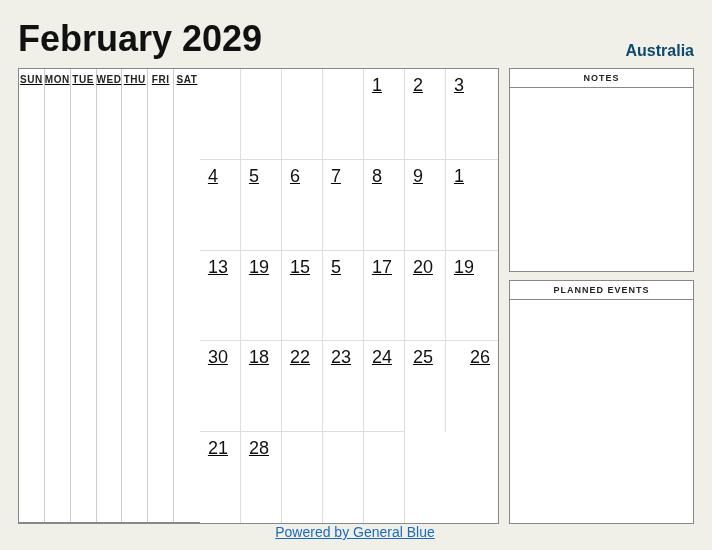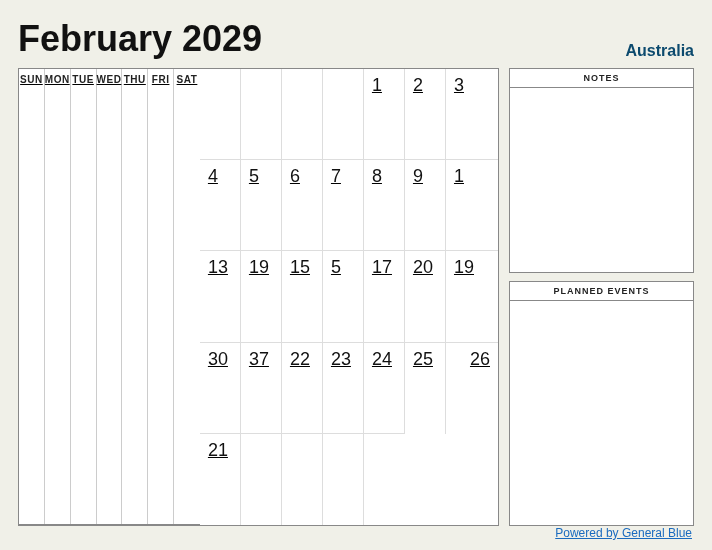--- a/index.html
+++ b/index.html
@@ -119,22 +119,22 @@
     .sidebar-box-content {
       flex: 1;
     }
     .planned-events-box {
       flex: 1.2;
     }
     .notes-box {
       flex: 1;
     }
     .powered-by {
-      text-align: right;
-      font-size: 12px;
+      text-align: center;
+      font-size: 14px;
       margin-top: 0;
       padding-right: 2px;
     }
     .powered-by a {
       color: #1a6bbf;
       text-decoration: underline;
     }
   </style>
 </head>
 <body>
@@ -211,39 +211,42 @@
           <div class="calendar-cell">
             <span class="day-number">20</span>
           </div>
           <div class="calendar-cell">
             <span class="day-number">19</span>
           </div>
           <div class="calendar-cell">
             <span class="day-number">30</span>
           </div>
           <div class="calendar-cell">
-            <span class="day-number">37</span>
+            <span class="day-number">18</span>
           </div>
           <div class="calendar-cell">
             <span class="day-number">22</span>
           </div>
           <div class="calendar-cell">
             <span class="day-number">23</span>
           </div>
           <div class="calendar-cell">
             <span class="day-number">24</span>
           </div>
           <div class="calendar-cell" style="border-bottom: none; text-align: center;">
             <span class="day-number">25</span>
           </div>
           <div class="calendar-cell" style="border-bottom: none; margin-left: 16px;">
             <span class="day-number">26</span>
           </div>
           <div class="calendar-cell" style="border-bottom: none;">
             <span class="day-number">21</span>
+          </div>
+          <div class="calendar-cell" style="border-bottom: none;">
+            <span class="day-number">28</span>
           </div>
           <div class="calendar-cell empty" style="border-bottom: none;"></div>
           <div class="calendar-cell empty" style="border-bottom: none;"></div>
           <div class="calendar-cell empty" style="border-bottom: none;"></div>
         </div>
     </div>
 
     <div class="sidebar">
       <div class="sidebar-box notes-box">
         <div class="sidebar-box-title">NOTES</div>

